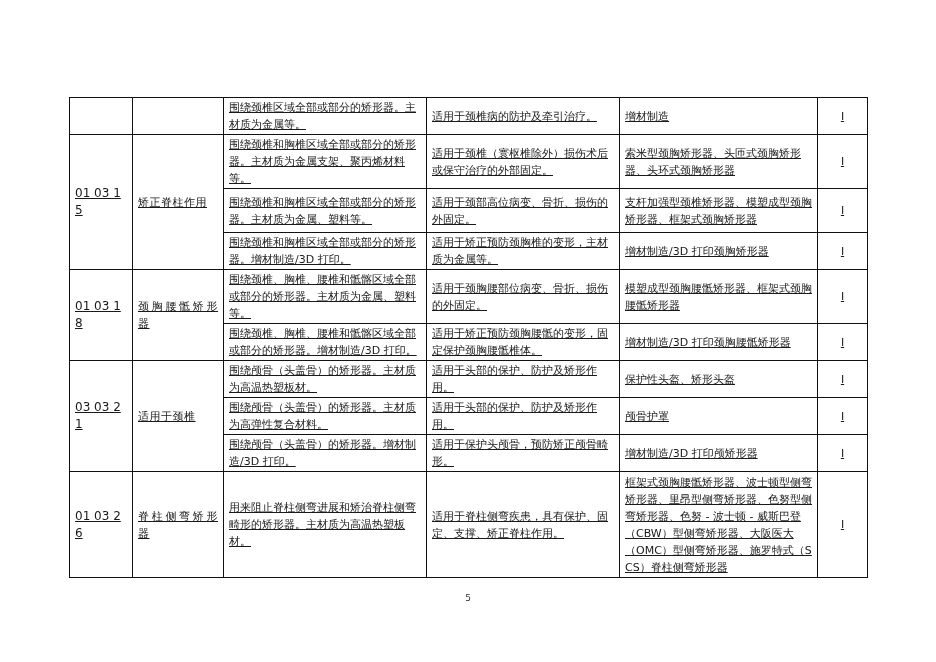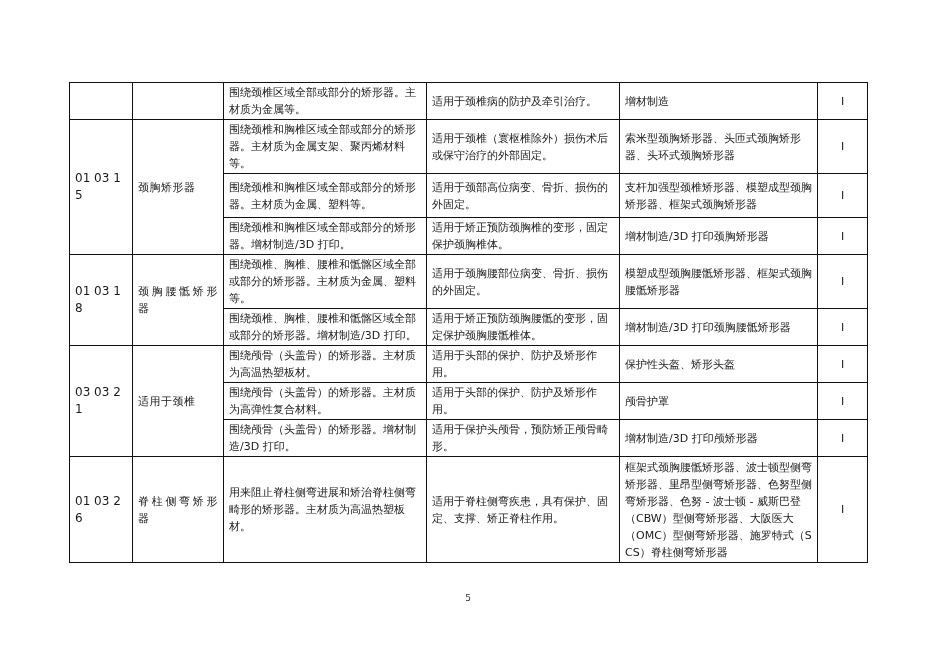--- a/index.html
+++ b/index.html
@@ -1,20 +1,20 @@
 <!DOCTYPE html>
 <html><head>
 <meta charset="utf-8">
 <style>
   html, body { margin:0; padding:0; background:#ffffff; }
   body { width:936px; height:662px; position:relative; overflow:hidden;
          font-family:"DejaVu Sans","Liberation Sans",sans-serif; color:#1a1a1a; }
   .page { position:absolute; left:0; top:0; width:936px; height:662px; }
-  table.catalog { position:absolute; left:69px; top:82px; width:798px;
-        border-collapse:collapse; table-layout:fixed; font-size:11px; line-height:17px; }
+  table.catalog { position:absolute; left:69px; top:97px; width:798px;
+        border-collapse:collapse; table-layout:fixed; font-size:11px; line-height:17px;text-decoration:underline; }
   table.catalog td { border:1.3px solid #111; padding:1px 5px; vertical-align:middle;
         word-break:break-all; overflow:hidden; }
   td.code { font-size:12px; line-height:17px; padding:0 2px; }
   td.name { text-align:justify; text-align-last:left; letter-spacing:0.5px; }
   td.cls { text-align:center; }
   td.top { vertical-align:top; }
   .page-num { position:absolute; left:0; width:936px; top:593px; text-align:center;
         font-size:9px; color:#333; }
 </style>
 </head>
@@ -35,35 +35,35 @@
         <td class="code"></td>
         <td class="name"></td>
         <td>围绕颈椎区域全部或部分的矫形器。主材质为金属等。</td>
         <td>适用于颈椎病的防护及牵引治疗。</td>
         <td>增材制造</td>
         <td class="cls">I</td>
       </tr>
 
       <tr style="height:53px">
         <td class="code" rowspan="3">01 03 15</td>
-        <td class="name" rowspan="3">颈胸矫形器</td>
+        <td class="name" rowspan="3">矫正脊柱作用</td>
         <td>围绕颈椎和胸椎区域全部或部分的矫形器。主材质为金属支架、聚丙烯材料等。</td>
         <td>适用于颈椎（寰枢椎除外）损伤术后或保守治疗的外部固定。</td>
         <td>索米型颈胸矫形器、头匝式颈胸矫形器、头环式颈胸矫形器</td>
         <td class="cls">I</td>
       </tr>
       <tr style="height:44px">
         <td>围绕颈椎和胸椎区域全部或部分的矫形器。主材质为金属、塑料等。</td>
         <td>适用于颈部高位病变、骨折、损伤的外固定。</td>
         <td>支杆加强型颈椎矫形器、模塑成型颈胸矫形器、框架式颈胸矫形器</td>
         <td class="cls">I</td>
       </tr>
       <tr style="height:36px">
         <td>围绕颈椎和胸椎区域全部或部分的矫形器。增材制造/3D 打印。</td>
-        <td>适用于矫正预防颈胸椎的变形，固定保护颈胸椎体。</td>
+        <td>适用于矫正预防颈胸椎的变形，主材质为金属等。</td>
         <td>增材制造/3D 打印颈胸矫形器</td>
         <td class="cls">I</td>
       </tr>
 
       <tr style="height:51px">
         <td class="code" rowspan="2">01 03 18</td>
         <td class="name" rowspan="2">颈胸腰骶矫形器</td>
         <td>围绕颈椎、胸椎、腰椎和骶髂区域全部或部分的矫形器。主材质为金属、塑料等。</td>
         <td>适用于颈胸腰部位病变、骨折、损伤的外固定。</td>
         <td>模塑成型颈胸腰骶矫形器、框架式颈胸腰骶矫形器</td>

